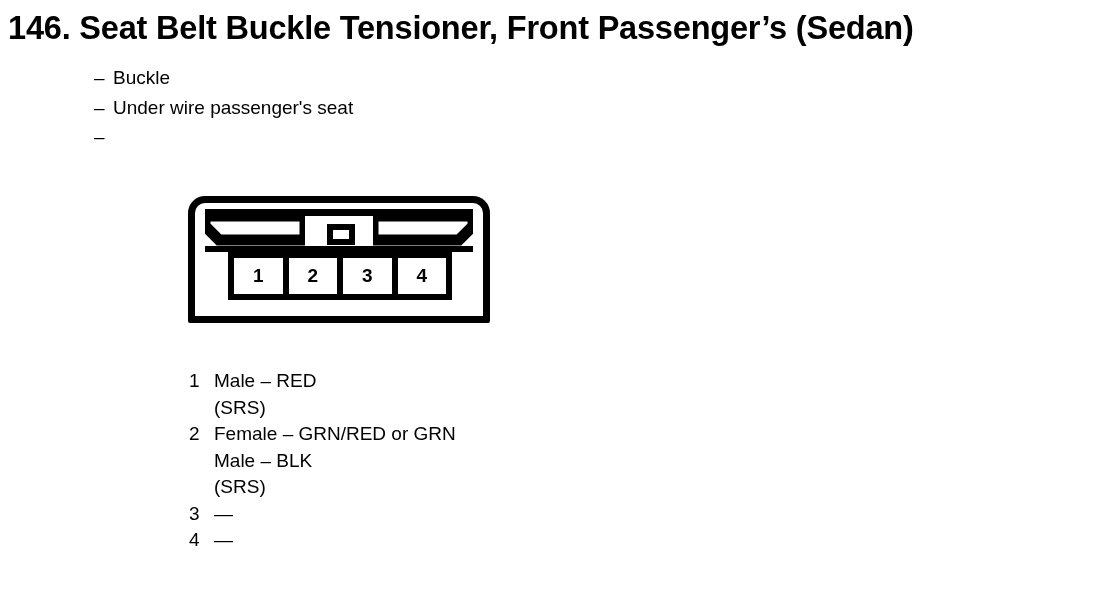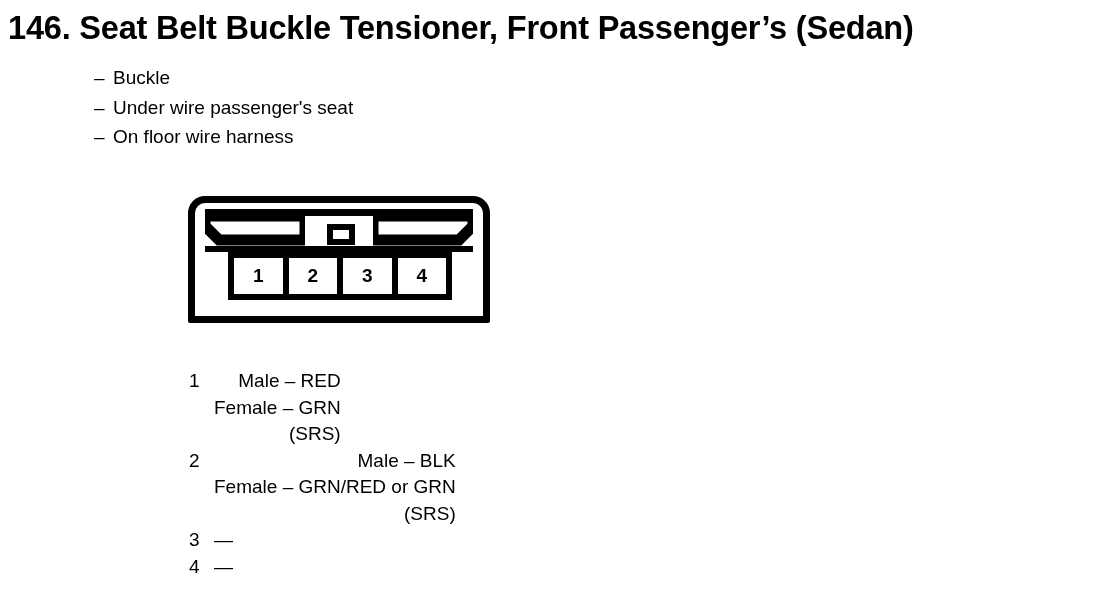--- a/index.html
+++ b/index.html
@@ -149,39 +149,38 @@
   .pin-entry {
     display: flex;
     align-items: flex-start;
   }
   .pin-num {
     flex: 0 0 25px;
     width: 25px;
     text-align: left;
   }
   .pin-lines { white-space: nowrap; }
-  .pin-line { white-space: nowrap; text-align: right; }
+  .pin-line { white-space: nowrap; }
 </style>
 </head>
 <body>
 
 <div id="title">146. Seat Belt Buckle Tensioner, Front Passenger’s (Sedan)</div>
 
 <div id="locations">
   <div class="loc-row">
     <span class="loc-dash">–</span>
     <span>Buckle</span>
   </div>
   <div class="loc-row">
     <span class="loc-dash">–</span>
     <span>Under wire passenger's seat</span>
   </div>
   <div class="loc-row">
     <span class="loc-dash">–</span>
-    <span>On floor wire harness</span>
   </div>
 </div>
 
 <div id="connector">
 
   <div class="shell"></div>
 
   <div class="latch-bar"></div>
 
   <div class="trap trap-left">
@@ -216,30 +215,29 @@
   </div>
 
 </div>
 
 <div id="pinlist">
 
   <div class="pin-entry">
     <span class="pin-num">1</span>
     <span class="pin-lines">
       <div class="pin-line">Male – RED</div>
-      <div class="pin-line">Female – GRN</div>
       <div class="pin-line">(SRS)</div>
     </span>
   </div>
 
   <div class="pin-entry">
     <span class="pin-num">2</span>
     <span class="pin-lines">
+      <div class="pin-line">Female – GRN/RED or GRN</div>
       <div class="pin-line">Male – BLK</div>
-      <div class="pin-line">Female – GRN/RED or GRN</div>
       <div class="pin-line">(SRS)</div>
     </span>
   </div>
 
   <div class="pin-entry">
     <span class="pin-num">3</span>
     <span class="pin-lines">
       <div class="pin-line">—</div>
     </span>
   </div>

